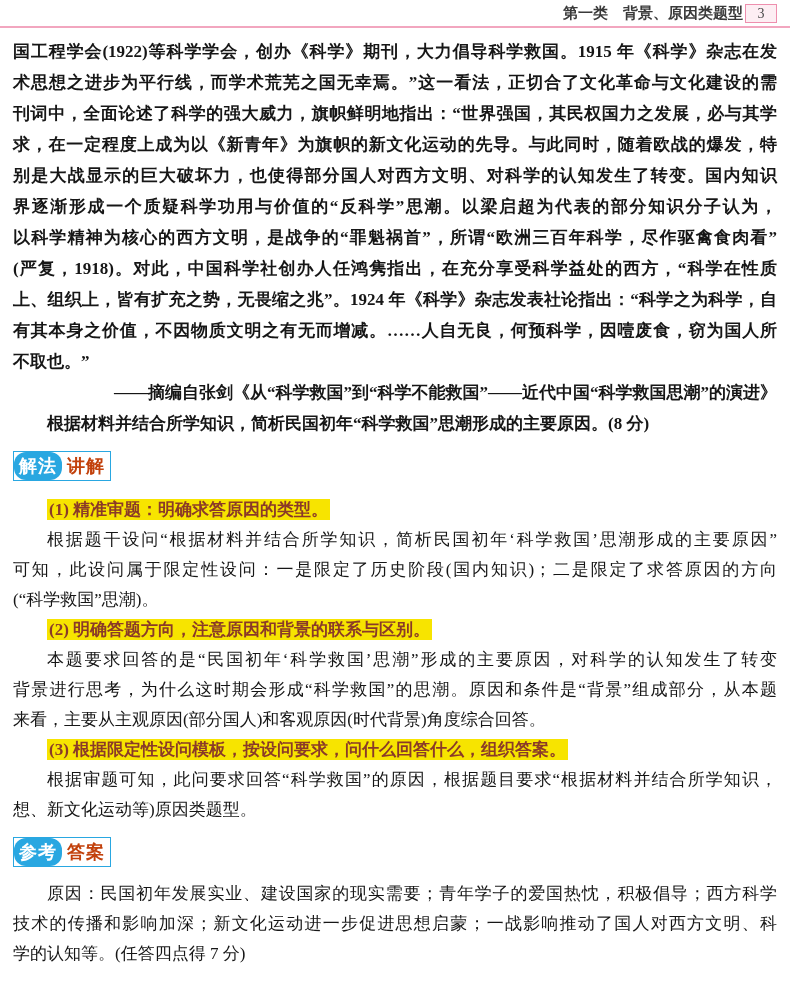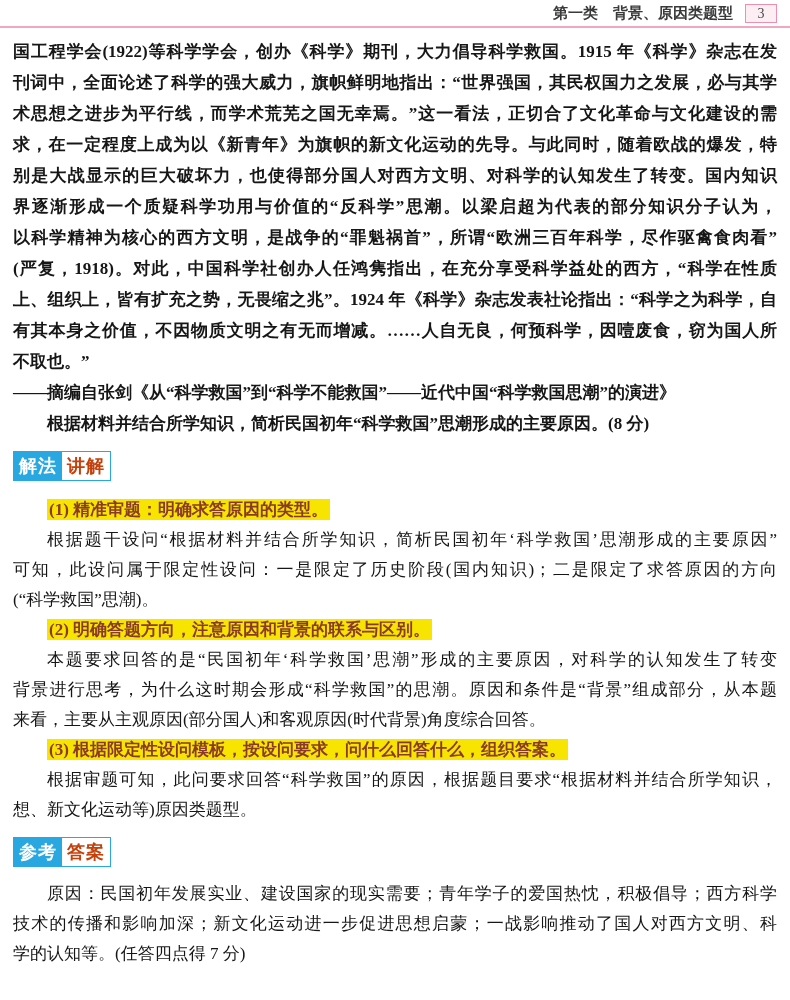--- a/index.html
+++ b/index.html
@@ -8,46 +8,46 @@
     background: #ffffff;
     overflow: hidden;
     font-family: "Liberation Serif", "DejaVu Serif", serif;
     color: #161616;
   }
   .page { padding: 0 13px; }
 
   
   .header-row {
     display: flex; justify-content: flex-end; align-items: flex-start;
-    gap: 12px; padding-top: 4px; height: 19px;
+    gap: 2px; padding-top: 4px; height: 19px;
     font-size: 15px; font-weight: bold; color: #3a3a3a;
   }
   .page-num {
     display: inline-block; min-width: 26px; text-align: center;
     border: 1px solid #ee8fae; background: #fdeef3; color: #4a4a4a;
     font-size: 14px; font-weight: normal; line-height: 17px; padding: 0 2px;
   }
   .header-rule { height: 2px; background: #f2a6bf; margin: 3px -13px 0 -13px; }
 
   
   .m-line  { font-size: 17px; line-height: 31px; font-weight: bold; }
   .x-line  { font-size: 17px; line-height: 30px; }
   .full    { text-align: justify; text-align-last: justify; text-justify: inter-character; }
   .indent  { padding-left: 34px; }
-  .m-source{ text-align: left; }
+  .m-source{ text-align: right; }
 
   .material { margin-top: 8px; }
 
   
   .badge {
     display: inline-flex; align-items: stretch;
     border: 1px solid #29a7e1; margin-top: 12px;
     font-size: 18px; font-weight: bold; line-height: 1;
   }
-  .badge-left  { background: #29a7e1; color: #ffffff; padding: 5px 5px; letter-spacing: 1px; }
+  .badge-left  { background: #29a7e1; color: #ffffff; padding: 5px 5px; letter-spacing: 1px; border-radius: 12px; }
   .badge-right { background: #ffffff; color: #c2410c; padding: 5px 5px; letter-spacing: 1px; }
 
   .points { margin-top: 14px; }
   .answer { margin-top: 12px; }
 
   mark.hl {
     background: #f7e400; color: #8a3a28;
     font-weight: bold; padding: 1px 2px;
   }
 </style>
@@ -59,22 +59,22 @@
   <header>
     <div class="header-row">
       <span>第一类　背景、原因类题型</span>
       <span class="page-num">3</span>
     </div>
     <div class="header-rule"></div>
   </header>
 
   <section class="material">
     <div class="m-line full">国工程学会(1922)等科学学会，创办《科学》期刊，大力倡导科学救国。1915 年《科学》杂志在发</div>
+    <div class="m-line full">术思想之进步为平行线，而学术荒芜之国无幸焉。”这一看法，正切合了文化革命与文化建设的需</div>
     <div class="m-line full">刊词中，全面论述了科学的强大威力，旗帜鲜明地指出：“世界强国，其民权国力之发展，必与其学</div>
-    <div class="m-line full">术思想之进步为平行线，而学术荒芜之国无幸焉。”这一看法，正切合了文化革命与文化建设的需</div>
     <div class="m-line full">求，在一定程度上成为以《新青年》为旗帜的新文化运动的先导。与此同时，随着欧战的爆发，特</div>
     <div class="m-line full">别是大战显示的巨大破坏力，也使得部分国人对西方文明、对科学的认知发生了转变。国内知识</div>
     <div class="m-line full">界逐渐形成一个质疑科学功用与价值的“反科学”思潮。以梁启超为代表的部分知识分子认为，</div>
     <div class="m-line full">以科学精神为核心的西方文明，是战争的“罪魁祸首”，所谓“欧洲三百年科学，尽作驱禽食肉看”</div>
     <div class="m-line full">(严复，1918)。对此，中国科学社创办人任鸿隽指出，在充分享受科学益处的西方，“科学在性质</div>
     <div class="m-line full">上、组织上，皆有扩充之势，无畏缩之兆”。1924 年《科学》杂志发表社论指出：“科学之为科学，自</div>
     <div class="m-line full">有其本身之价值，不因物质文明之有无而增减。……人自无良，何预科学，因噎废食，窃为国人所</div>
     <div class="m-line">不取也。”</div>
     <div class="m-line m-source">——摘编自张剑《从“科学救国”到“科学不能救国”——近代中国“科学救国思潮”的演进》</div>
     <div class="m-line indent">根据材料并结合所学知识，简析民国初年“科学救国”思潮形成的主要原因。(8 分)</div>

